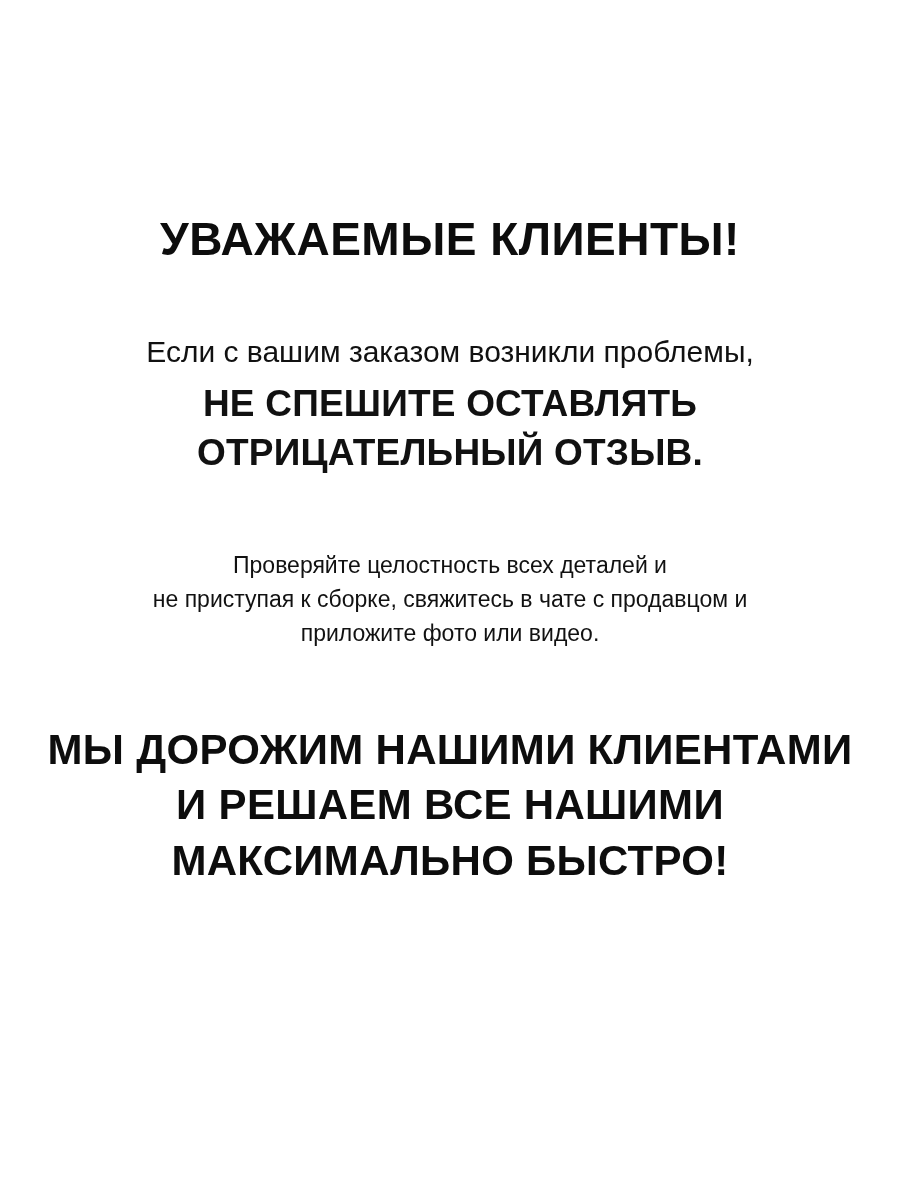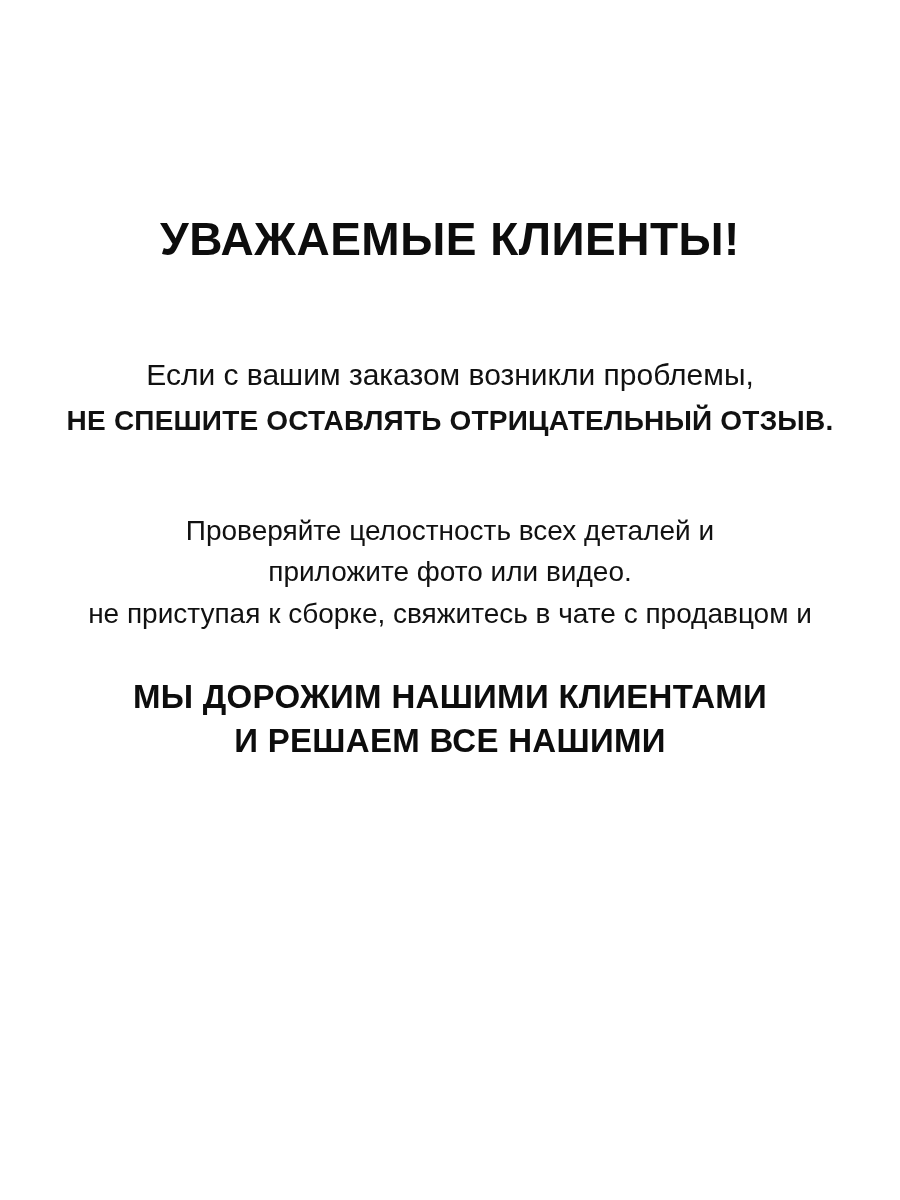--- a/index.html
+++ b/index.html
@@ -33,49 +33,49 @@
     line-height: 1.1;
     color: #0d0d0d;
   }
 
   .block {
     text-align: center;
     width: 840px;
   }
 
   .intro {
-    margin-top: 60px;
+    margin-top: 37px;
     font-size: 30px;
     line-height: 1.32;
     font-weight: 400;
     color: #111111;
   }
   .intro .strong {
     display: block;
     margin-top: 8px;
     font-weight: 700;
-    font-size: 28px;
+    font-size: 37px;
     letter-spacing: 0.2px;
   }
 
   .instructions {
     margin-top: 70px;
-    font-size: 28px;
+    font-size: 23px;
     line-height: 1.48;
     font-weight: 400;
     color: #111111;
   }
   .instructions .line {
     display: block;
     white-space: nowrap;
   }
 
   .closing {
-    margin-top: 41px;
-    font-size: 33px;
+    margin-top: 72px;
+    font-size: 42px;
     font-weight: 700;
     line-height: 1.32;
     letter-spacing: 0.3px;
     color: #0d0d0d;
   }
   .closing .line {
     display: block;
     white-space: nowrap;
   }
 </style>
@@ -86,22 +86,23 @@
 
   <h1 class="headline">УВАЖАЕМЫЕ КЛИЕНТЫ!</h1>
 
   <div class="block intro">
     <span>Если с вашим заказом возникли проблемы,</span>
     <span class="strong">НЕ СПЕШИТЕ ОСТАВЛЯТЬ ОТРИЦАТЕЛЬНЫЙ ОТЗЫВ.</span>
   </div>
 
   <div class="block instructions">
     <span class="line">Проверяйте целостность всех деталей и</span>
+    <span class="line">не приступая к сборке, свяжитесь в чате с продавцом и</span>
     <span class="line">приложите фото или видео.</span>
-    <span class="line">не приступая к сборке, свяжитесь в чате с продавцом и</span>
   </div>
 
   <div class="block closing">
     <span class="line">МЫ ДОРОЖИМ НАШИМИ КЛИЕНТАМИ</span>
     <span class="line">И РЕШАЕМ ВСЕ НАШИМИ</span>
+    <span class="line">МАКСИМАЛЬНО БЫСТРО!</span>
   </div>
 
 </div>
 
 </body></html>

